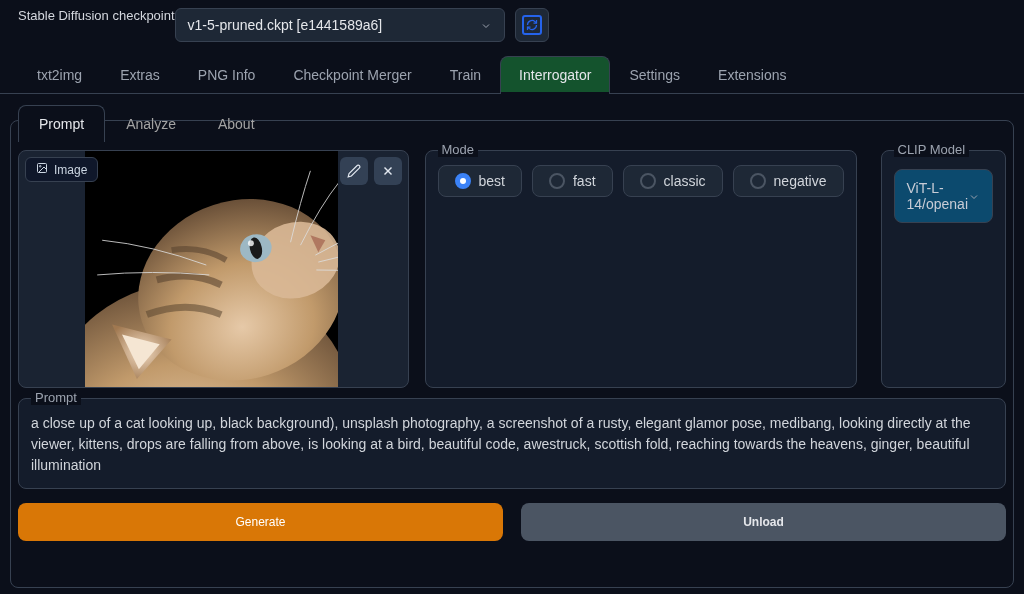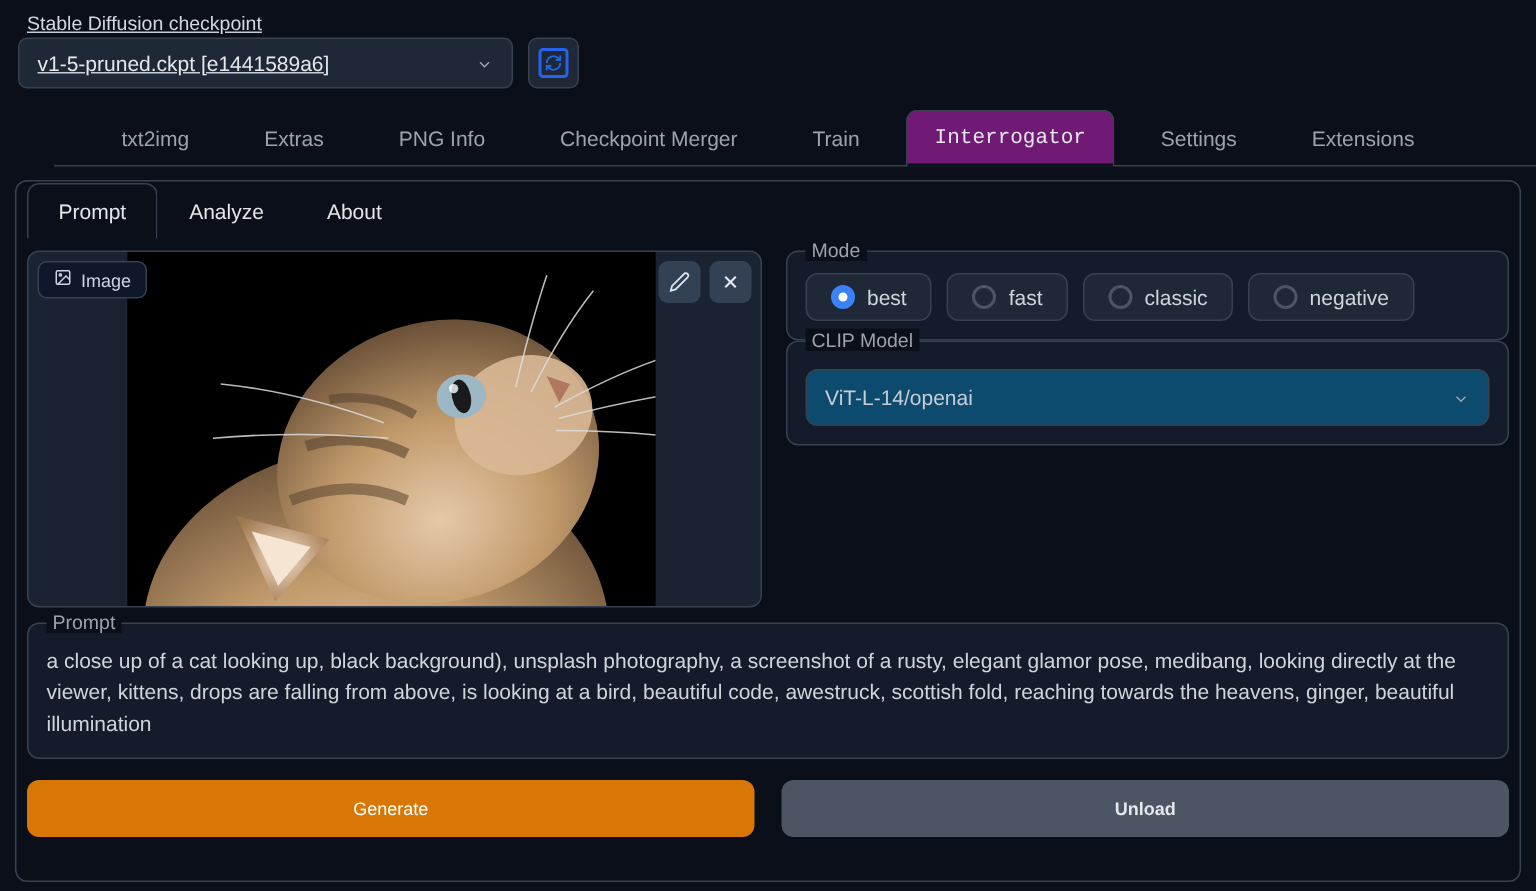--- a/index.html
+++ b/index.html
@@ -11,21 +11,21 @@
       width: 1024px;
       height: 594px;
       overflow: hidden;
     }
     .topbar {
       display: flex;
       align-items: center;
       gap: 10px;
       padding: 8px 12px 6px 12px;
     }
-    .checkpoint-wrap { display: flex; flex-direction: column; text-decoration: underline; }
+    .checkpoint-wrap { display: flex; flex-direction: row; }
     .checkpoint-label {
       font-size: 13px;
       color: #d4d7de;
       margin-left: 6px;
       margin-bottom: 2px;
     }
     .checkpoint-row { display: flex; align-items: center; gap: 10px; }
     .checkpoint-select {
       background: #1e2836;
       border: 1px solid #374151;
@@ -52,41 +52,39 @@
     .reload-inner {
       width: 20px; height: 20px;
       border: 2px solid #2563eb;
       border-radius: 3px;
       display: flex; align-items: center; justify-content: center;
     }
     .reload-inner svg { stroke: #2563eb; }
     .main-tabs {
       display: flex;
       align-items: flex-end;
-      gap: 12px;
+      gap: 0;
       padding: 8px 30px 0 18px;
       position: relative;
-      margin-left: 44px;
     }
     .main-tab {
       padding: 10px 18px;
       color: #9ca3af;
       cursor: pointer;
       border: 1px solid transparent;
       border-bottom: none;
       border-radius: 8px 8px 0 0;
       position: relative;
       z-index: 1;
     }
     .main-tab.active {
       color: #e5e7eb;
       border-color: #374151;
-      background: #701a75;
+      background: #14532d;
       z-index: 3;
-      font-family: Liberation Mono, monospace;
     }
     .panel-border {
       position: absolute;
       left: 10px; right: 10px; top: 120px; bottom: 6px;
       border: 1px solid #374151;
       border-radius: 8px;
       pointer-events: none;
       z-index: 0;
     }
     .main-tabs::after {
@@ -111,37 +109,37 @@
       z-index: 1;
     }
     .sub-tabs {
       display: flex;
       gap: 0;
       position: relative;
       margin-bottom: 8px;
     }
     .sub-tab {
       padding: 10px 20px;
-      color: #e5e5e5;
+      color: #a3a3a3;
       cursor: pointer;
       border: 1px solid transparent;
       border-bottom: none;
       border-radius: 8px 8px 0 0;
     }
     .sub-tab.active {
       color: #e5e7eb;
       border-color: #374151;
       background: #0b0f1a;
     }
     .content-row {
       display: flex;
       gap: 16px;
     }
     .left-col { width: 490px; }
-    .right-col { flex: 1; display: flex; flex-direction: column; gap: 0; }
+    .right-col { flex: 1; display: flex; flex-direction: row; gap: 24px; }
     .image-box {
       position: relative;
       background: #1a2332;
       border: 1px solid #374151;
       border-radius: 8px;
       height: 238px;
       overflow: hidden;
     }
     .image-badge {
       position: absolute;

